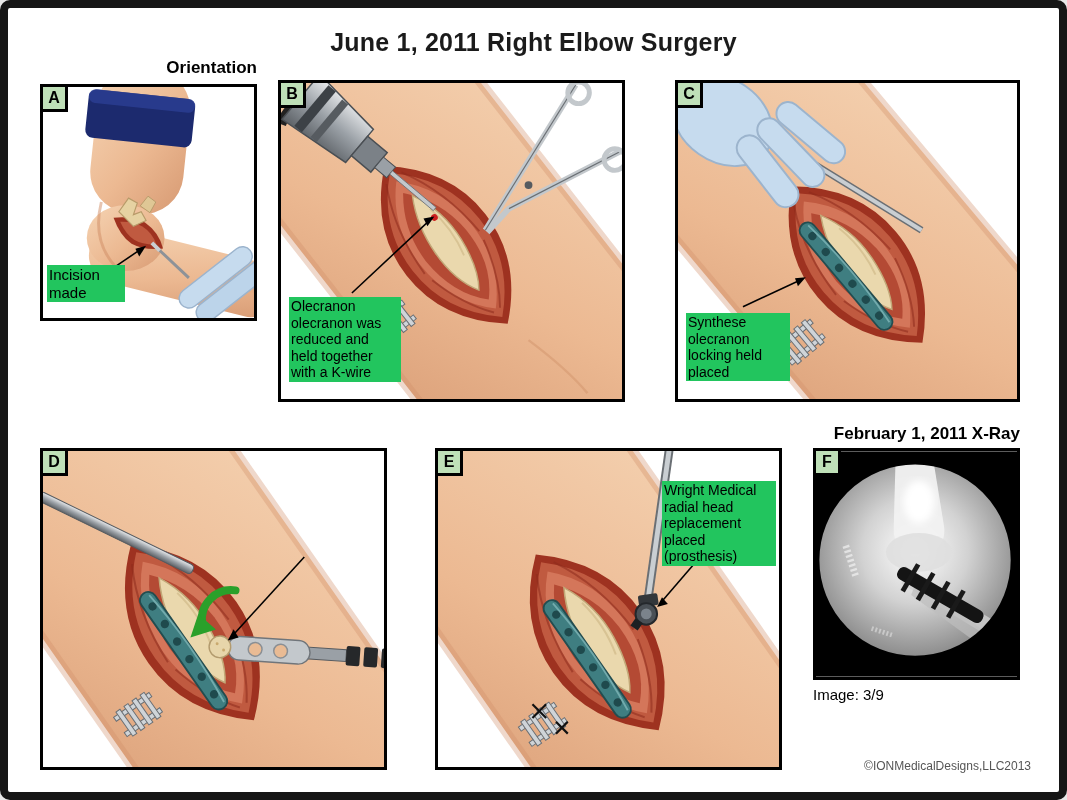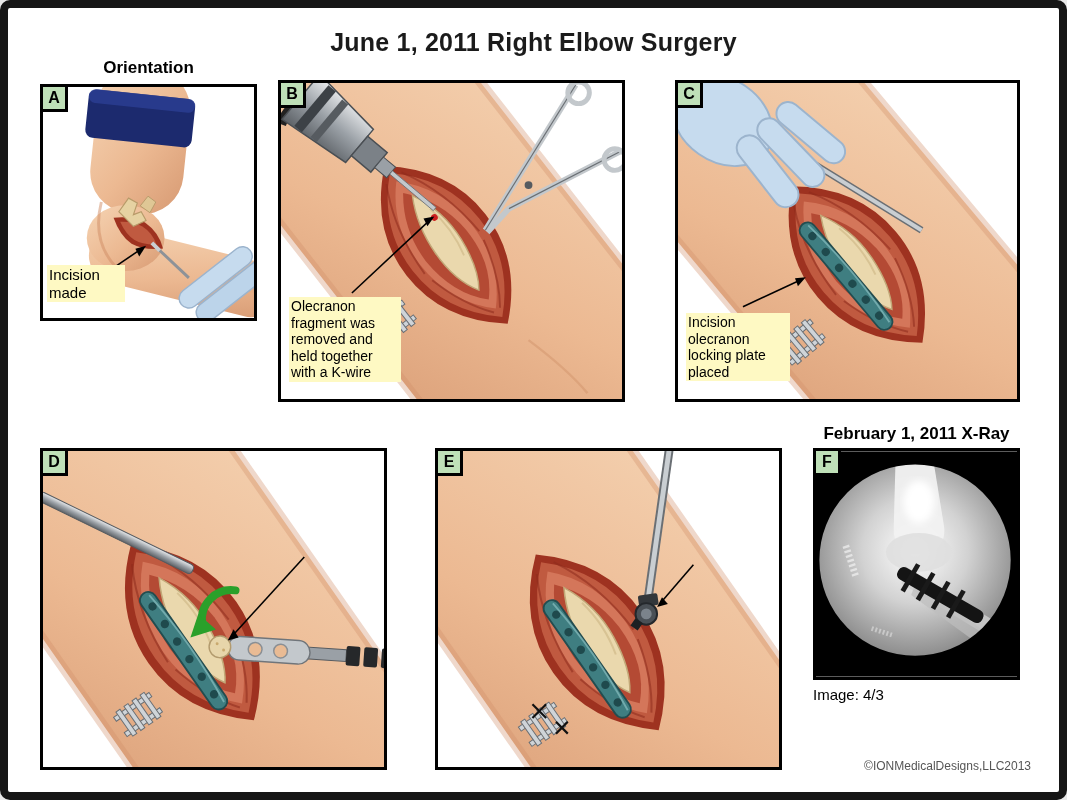--- a/index.html
+++ b/index.html
@@ -1,24 +1,24 @@
 <!DOCTYPE html>
 <html><head>
 <meta charset="utf-8">
 <style>
   *{margin:0;padding:0;box-sizing:border-box}
   html,body{background:#e9e9e9}
   body{font-family:"Liberation Sans", sans-serif}
   .page{position:relative;width:1067px;height:800px;background:#ffffff;border:8px solid #161616;border-radius:10px;overflow:hidden}
   .title{position:absolute;left:0;top:20px;width:100%;text-align:center;font-size:25px;font-weight:bold;color:#1b1b1b;letter-spacing:.2px}
-  .subhead{position:absolute;font-weight:bold;font-size:17px;color:#000;text-align:center}
+  .subhead{position:absolute;font-weight:bold;font-size:17px;color:#000;text-align:right}
   .panel{position:absolute;border:3px solid #000;background:#fff}
   .panel svg{position:absolute;left:0;top:0;width:100%;height:100%;display:block}
   .badge{position:absolute;left:-3px;top:-3px;width:28px;height:28px;border:3px solid #000;background:#bfe0b8;display:flex;align-items:center;justify-content:center;font-weight:bold;font-size:16px;color:#000;z-index:6}
-  .caption{position:absolute;font-size:14px;line-height:1.18;color:#000;z-index:5;background:#fef9c3;padding:1px 2px}
+  .caption{position:absolute;font-size:14px;line-height:1.18;color:#000;z-index:5;background:#22c55e;padding:1px 2px}
   .imgcount{position:absolute;font-size:15px;color:#000}
   .copyright{position:absolute;font-size:12px;color:#555}
 </style>
 </head>
 <body>
 
 <svg width="0" height="0" style="position:absolute" aria-hidden="true">
   <defs>
     <linearGradient id="skinG" x1="0" y1="0" x2="1" y2="1">
       <stop offset="0" stop-color="#f5d4b4"></stop>
@@ -155,21 +155,21 @@
         <path d="M300,2 L208,150" stroke="#6a6f74" stroke-width="1.2" fill="none"></path>
         <path d="M345,70 L232,128" stroke="#6a6f74" stroke-width="1.2" fill="none"></path>
         <circle cx="303" cy="10" r="11" fill="none" stroke="#c3c8cc" stroke-width="5"></circle>
         <circle cx="340" cy="78" r="11" fill="none" stroke="#c3c8cc" stroke-width="5"></circle>
         <circle cx="252" cy="104" r="4" fill="#565b60"></circle>
       </g>
       <line x1="72" y1="214" x2="150" y2="141" stroke="#000" stroke-width="1.6"></line>
       <polygon points="156,136 145,138 149,146" fill="#000"></polygon>
     </svg>
     <div class="badge">B</div>
-    <div class="caption" style="left:8px;top:214px;width:112px">Olecranon fragment was removed and held together with a K-wire</div>
+    <div class="caption" style="left:8px;top:214px;width:112px">Olecranon olecranon was reduced and held together with a K-wire</div>
   </div>
 
   <div class="panel" style="left:667px;top:72px;width:345px;height:322px">
     <svg viewBox="0 0 345 322">
       <rect width="345" height="322" fill="#ffffff"></rect>
       <g transform="translate(182,185) rotate(50)">
         <rect x="-280" y="-125" width="560" height="250" rx="110" fill="url(#skinG)"></rect>
         <rect x="-280" y="-125" width="560" height="250" rx="110" fill="none" stroke="#d1906a" stroke-width="10" opacity="0.35"></rect>
       </g>
       <g transform="translate(182,185) rotate(50)">
@@ -188,21 +188,21 @@
         <g fill="#c6dbee" stroke="#9cb4cd" stroke-width="2">
           <rect x="-38" y="-13" width="86" height="26" rx="13" transform="translate(88,86) rotate(52)"></rect>
           <rect x="-40" y="-12" width="88" height="24" rx="12" transform="translate(112,68) rotate(46)"></rect>
           <rect x="-38" y="-12" width="84" height="24" rx="12" transform="translate(132,48) rotate(40)"></rect>
         </g>
       </g>
       <line x1="66" y1="228" x2="124" y2="201" stroke="#000" stroke-width="1.6"></line>
       <polygon points="130,198 119,199 122,207" fill="#000"></polygon>
     </svg>
     <div class="badge">C</div>
-    <div class="caption" style="left:8px;top:230px;width:104px">Incision olecranon locking plate placed</div>
+    <div class="caption" style="left:8px;top:230px;width:104px">Synthese olecranon locking held placed</div>
   </div>
 
   <div class="panel" style="left:32px;top:440px;width:347px;height:322px">
     <svg viewBox="0 0 347 322">
       <rect width="347" height="322" fill="#ffffff"></rect>
       <g transform="translate(160,185) rotate(55)">
         <rect x="-300" y="-135" width="600" height="270" rx="120" fill="url(#skinG)"></rect>
         <rect x="-300" y="-135" width="600" height="270" rx="120" fill="none" stroke="#d1906a" stroke-width="10" opacity="0.35"></rect>
       </g>
       <g transform="translate(152,185) rotate(55) scale(1.05)">
@@ -264,20 +264,21 @@
       <rect x="204" y="146" width="20" height="12" rx="2" fill="#33373b" transform="rotate(-8 214 152)"></rect>
       <g>
         <circle cx="212" cy="166" r="11" fill="#4a5056" stroke="#24282c" stroke-width="2"></circle>
         <circle cx="212" cy="166" r="5.5" fill="#7b838b"></circle>
         <rect x="198" y="172" width="9" height="9" fill="#1d2023" transform="rotate(35 202 176)"></rect>
       </g>
       <line x1="260" y1="116" x2="228" y2="153" stroke="#000" stroke-width="1.6"></line>
       <polygon points="223,159 234,156 228,149" fill="#000"></polygon>
     </svg>
     <div class="badge">E</div>
+    <div class="caption" style="left:224px;top:30px;width:114px">Wright Medical radial head replacement placed (prosthesis)</div>
   </div>
 
   <div class="subhead" style="left:805px;top:416px;width:207px">February 1, 2011 X-Ray</div>
   <div class="panel" style="left:805px;top:440px;width:207px;height:232px">
     <svg viewBox="0 0 207 232">
       <rect width="207" height="232" fill="#000000"></rect>
       <clipPath id="fclip">
           <circle cx="102" cy="112" r="100"></circle>
         </clipPath>
       <circle cx="102" cy="112" r="100" fill="url(#xrayG)"></circle>
@@ -309,17 +310,17 @@
           <rect x="8" y="0" width="2" height="5"></rect>
             <rect x="12" y="0" width="2" height="5"></rect>
           <rect x="16" y="0" width="2" height="5"></rect>
             <rect x="20" y="0" width="2" height="5"></rect>
         </g>
       </g>
       <circle cx="102" cy="112" r="100" fill="none" stroke="#000" stroke-width="3"></circle>
     </svg>
     <div class="badge">F</div>
   </div>
-  <div class="imgcount" style="left:805px;top:678px">Image: 4/3</div>
+  <div class="imgcount" style="left:805px;top:678px">Image: 3/9</div>
 
   <div class="copyright" style="right:28px;top:751px">©IONMedicalDesigns,LLC2013</div>
 
 </div>
 
 </body></html>

